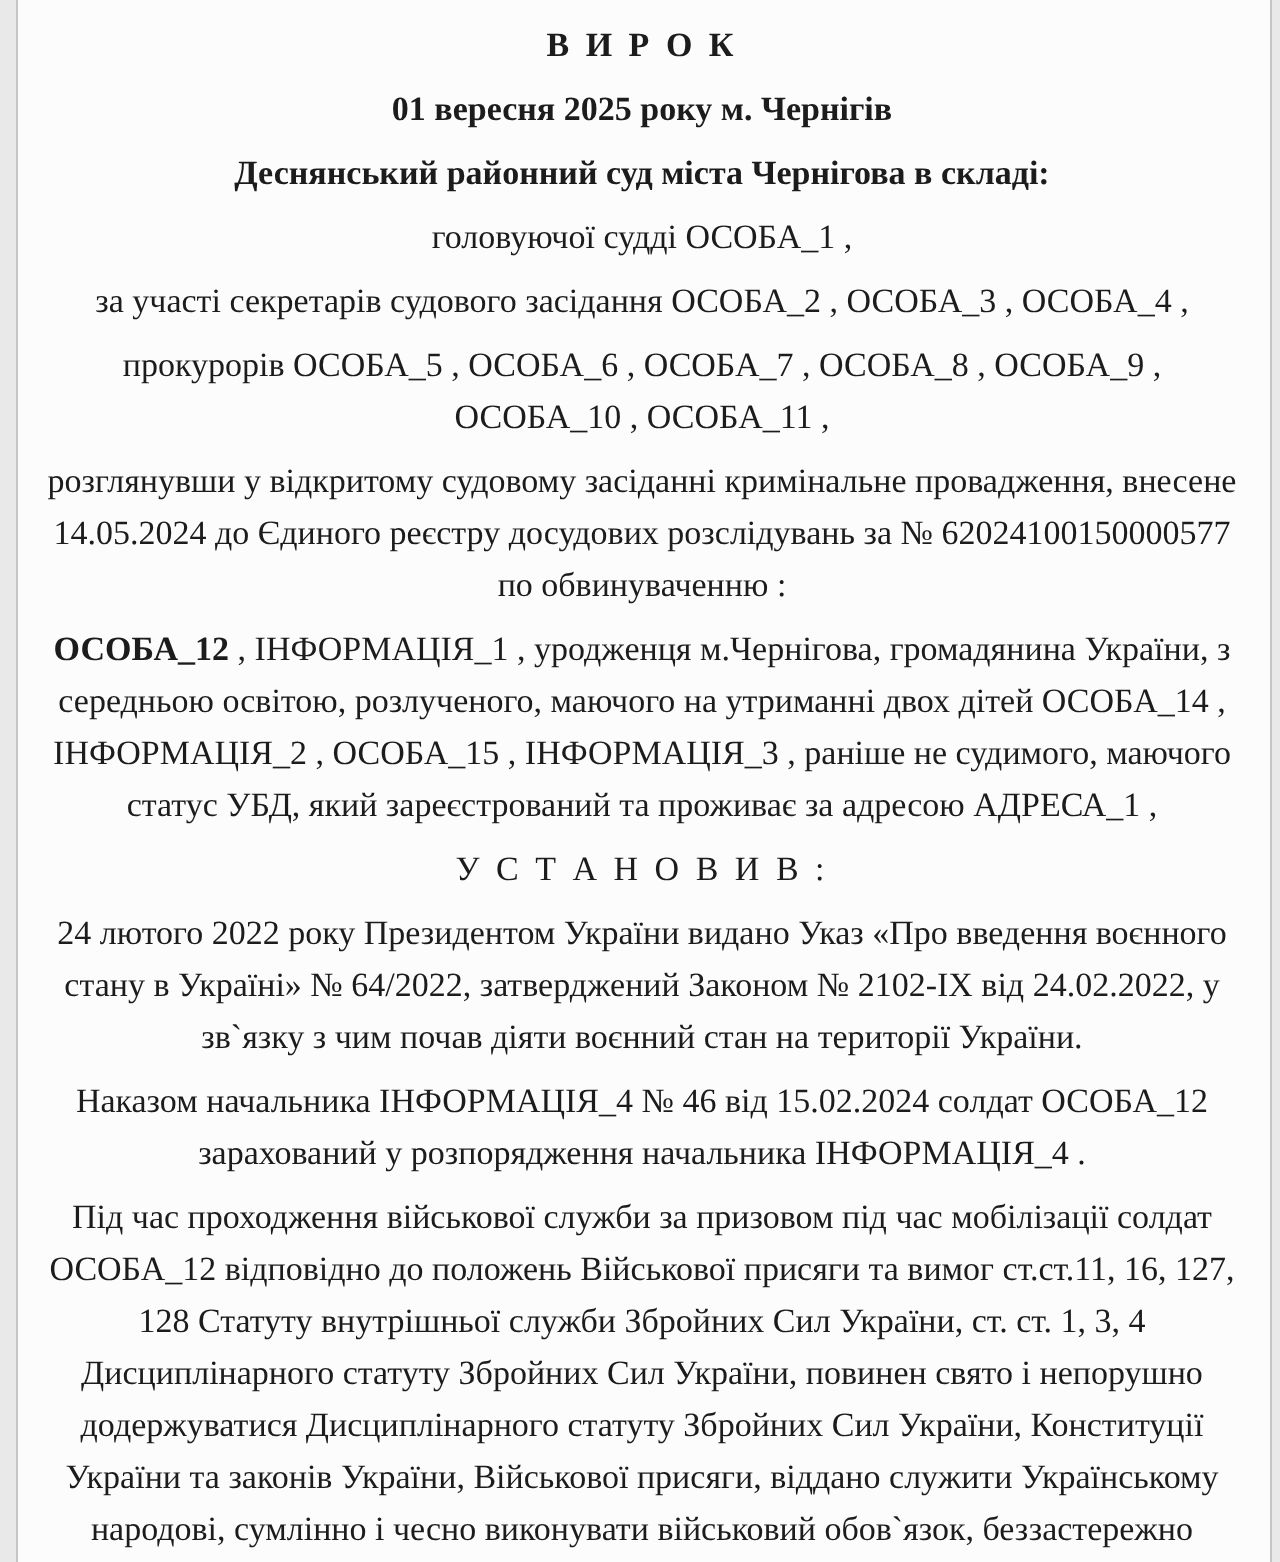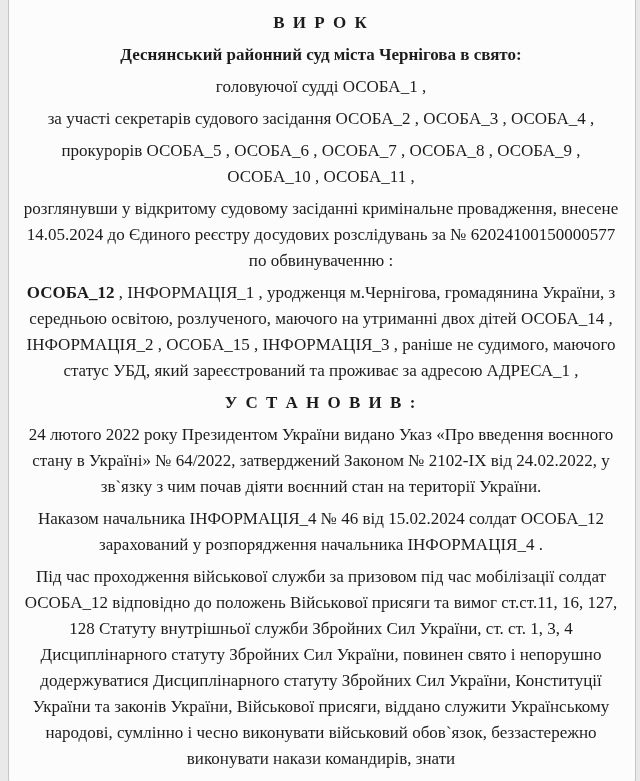--- a/index.html
+++ b/index.html
@@ -37,35 +37,36 @@
     text-align: center;
   }
   .t-center {
     text-align: center;
     font-weight: bold;
     letter-spacing: 2px;
   }
   .t-bold { font-weight: bold; }
   .t-justify { text-align: justify; }
   .t-spaced {
-    font-weight: bold;
+    font-weight: normal;
     letter-spacing: 2px;
   }
 </style>
 </head>
 <body>
 
 <div class="page-wrap">
   <div class="doc-panel">
 
     <p class="t-center">В И Р О К</p>
 
 
+    <p class="t-bold">01 вересня 2025 року м. Чернігів</p>
 
-    <p class="t-bold">Деснянський районний суд міста Чернігова в свято:</p>
+    <p class="t-bold">Деснянський районний суд міста Чернігова в складі:</p>
 
     <p>головуючої судді ОСОБА_1 ,</p>
 
     <p>за участі секретарів судового засідання ОСОБА_2 , ОСОБА_3 , ОСОБА_4 ,</p>
 
     <p class="t-justify">прокурорів ОСОБА_5 , ОСОБА_6 , ОСОБА_7 , ОСОБА_8 , ОСОБА_9 , ОСОБА_10 , ОСОБА_11 ,</p>
 
 
 
     <p class="t-justify">розглянувши у відкритому судовому засіданні кримінальне провадження, внесене 14.05.2024 до Єдиного реєстру досудових розслідувань за № 62024100150000577 по обвинуваченню :</p>

